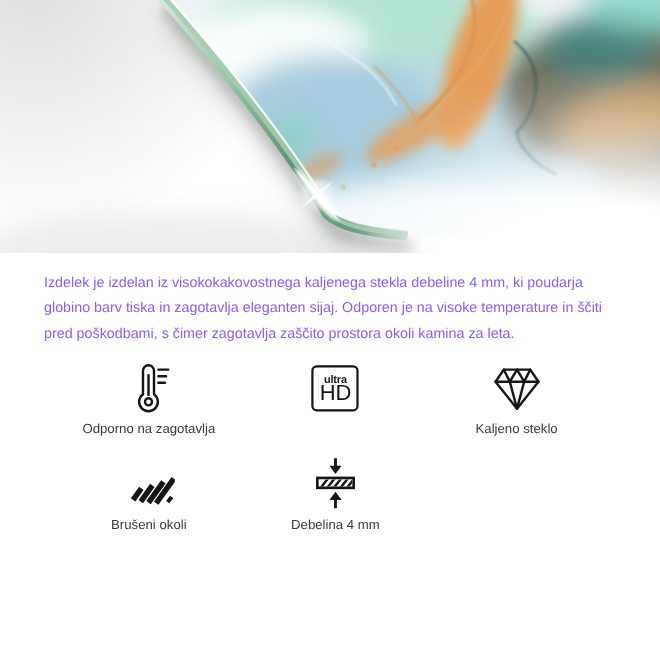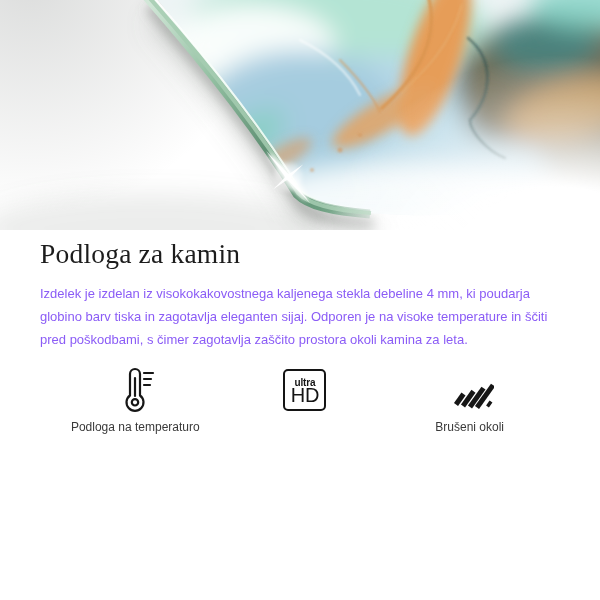--- a/index.html
+++ b/index.html
@@ -144,60 +144,85 @@
         <ellipse rx="30" ry="5" fill="#ffffff" opacity="0.9" filter="url(#f3)" transform="rotate(50)"></ellipse>
         <polygon points="-34,0 0,-2.2 34,0 0,2.2" fill="#ffffff" opacity="0.95" transform="rotate(50)"></polygon>
         <polygon points="-20,0 0,-1.8 20,0 0,1.8" fill="#ffffff" opacity="0.9" transform="rotate(-40)"></polygon>
         <circle r="3" fill="#ffffff" filter="url(#f4)"></circle>
       </g>
     </svg>
   </div>
 
   <div class="content">
     <h1>
-      <span>Podloga za kamin</span>
     </h1>
     <p class="desc">Izdelek je izdelan iz visokokakovostnega kaljenega stekla debeline 4 mm, ki poudarja globino barv tiska in zagotavlja eleganten sijaj. Odporen je na visoke temperature in ščiti pred poškodbami, s čimer zagotavlja zaščito prostora okoli kamina za leta.</p>
 
     <div class="features">
 
       <div class="feature">
         <div class="icon-box">
           <svg width="44" height="50" viewBox="0 0 44 50" class="ic">
             <path d="M17 9 a5 5 0 0 1 10 0 V30.5 a8.5 8.5 0 1 1 -10 0 Z"></path>
             <circle cx="22" cy="37.3" r="3.2"></circle>
             <line x1="22" y1="13" x2="22" y2="31"></line>
             <path d="M31 8 H40 M31 14 H38 M31 20 H37"></path>
           </svg>
         </div>
-        <div class="feature-label">Podloga na temperaturo</div>
+        <div class="feature-label">Odporno na zagotavlja</div>
       </div>
 
       <div class="feature">
         <div class="icon-box">
           <div class="uhd">
             <span class="uhd-top">ultra</span>
             <span class="uhd-bottom">HD</span>
           </div>
         </div>
       </div>
 
 
+      <div class="feature">
+        <div class="icon-box">
+          <svg width="48" height="44" viewBox="0 0 48 44" class="ic" stroke-width="1.9">
+            <path d="M4.5 16 L12 5 H36 L43.5 16 L24 40.5 Z"></path>
+            <path d="M4.5 16 H43.5"></path>
+            <path d="M12 5 L17.5 16 L24 5 L30.5 16 L36 5"></path>
+            <path d="M17.5 16 L24 40.5 L30.5 16"></path>
+          </svg>
+        </div>
+        <div class="feature-label">Kaljeno steklo</div>
+      </div>
 
       <div class="feature">
         <div class="icon-box">
           <svg width="48" height="44" viewBox="0 0 48 44">
             <g stroke="#161616" stroke-width="5" stroke-linecap="butt" fill="none">
               <path d="M10 36.5 L17.5 26"></path>
               <path d="M17 38 L27.5 23.3"></path>
               <path d="M24 39 L37.5 20.1"></path>
               <path d="M31 39.5 L47 17.1"></path>
             </g>
             <path d="M41.5 38.5 L45 33.6" stroke="#161616" stroke-width="3.5" fill="none"></path>
           </svg>
         </div>
         <div class="feature-label">Brušeni okoli</div>
       </div>
 
+      <div class="feature">
+        <div class="icon-box">
+          <svg width="48" height="50" viewBox="0 0 48 50">
+            <path d="M24 1.5 V9" stroke="#161616" stroke-width="2.6" fill="none"></path>
+            <polygon points="18.5,8.5 29.5,8.5 24,16" fill="#161616"></polygon>
+            <rect x="7.5" y="19.5" width="33" height="9" fill="#ffffff" stroke="#161616" stroke-width="2.4"></rect>
+            <g clip-path="url(#barClip)" transform="translate(24,24)" stroke="#161616" stroke-width="2.2">
+              <path d="M-14 5 L-6 -5 M-8 5 L0 -5 M-2 5 L6 -5 M4 5 L12 -5 M10 5 L18 -5"></path>
+            </g>
+            <polygon points="18.5,39.5 29.5,39.5 24,32" fill="#161616"></polygon>
+            <path d="M24 39 V47" stroke="#161616" stroke-width="2.6" fill="none"></path>
+          </svg>
+        </div>
+        <div class="feature-label">Debelina 4 mm</div>
+      </div>
 
     </div>
   </div>
 </div>
 
 </body></html>

